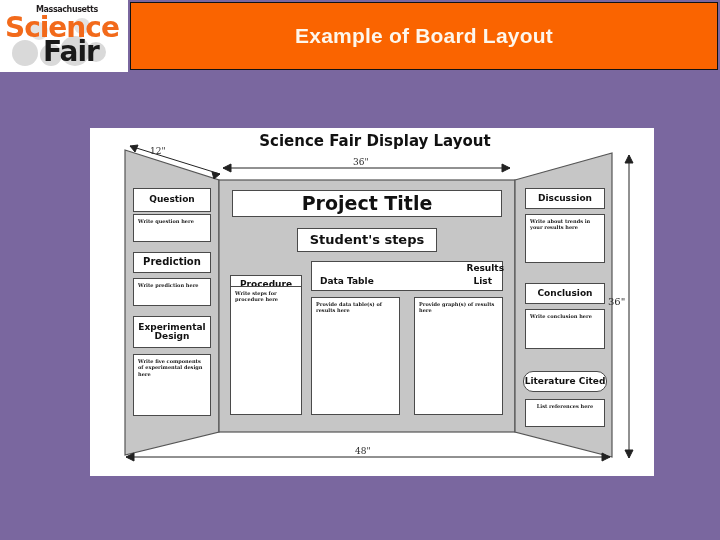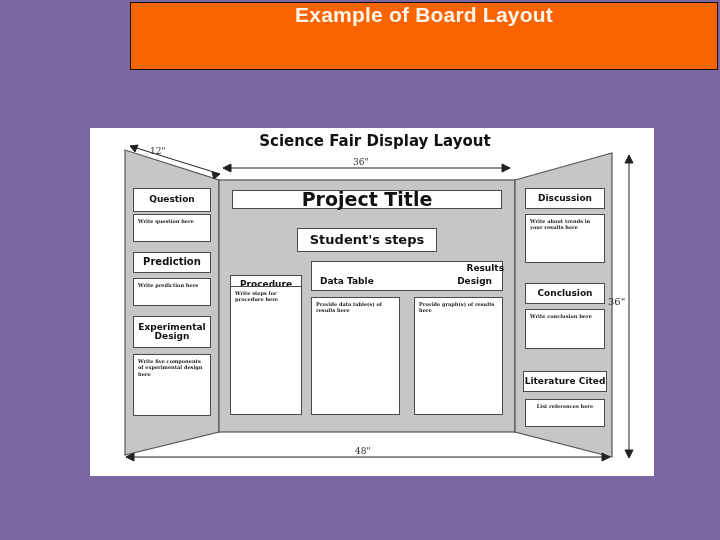--- a/index.html
+++ b/index.html
@@ -53,21 +53,21 @@
     font-weight: bold; font-size: 28px;
     color: #1a1a1a; letter-spacing: -1px;
     white-space: nowrap;
   }
   #title-bar {
     position: absolute; left: 130px; top: 2px;
     width: 588px; height: 68px;
     background: #fa6400;
     border: 1px solid #111;
     box-sizing: border-box;
-    display: flex; justify-content: center;
+    display: flex; align-items: center; justify-content: center;
   }
   #title-text {
     color: #fdf6ec;
     font-size: 21px;
     font-weight: bold;
     letter-spacing: 0.2px;
     white-space: nowrap;
   }
   
   #card {
@@ -118,20 +118,33 @@
     white-space: nowrap;
   }
 </style>
 </head>
 <body>
 
 <div id="slide">
 
   <div id="header-band">
 
+    <div id="logo-box">
+      <div class="logo-bubble" style="left:12px;top:40px;width:26px;height:26px;"></div>
+      <div class="logo-bubble" style="left:40px;top:44px;width:22px;height:22px;"></div>
+      <div class="logo-bubble" style="left:60px;top:36px;width:30px;height:30px;"></div>
+      <div class="logo-bubble" style="left:86px;top:42px;width:20px;height:20px;"></div>
+      <div class="logo-bubble" style="left:30px;top:22px;width:18px;height:18px;opacity:.75;"></div>
+      <div class="logo-bubble" style="left:74px;top:18px;width:16px;height:16px;opacity:.75;"></div>
+      <div id="logo-text">
+        <div id="logo-mass">Massachusetts</div>
+        <div id="logo-science">Science</div>
+        <div id="logo-fair">Fair</div>
+      </div>
+    </div>
 
     <div id="title-bar">
       <span id="title-text">Example of Board Layout</span>
     </div>
   </div>
 
   <div id="card">
 
     <svg width="564" height="348">
 
@@ -175,38 +188,38 @@
 
     <div class="bx hd" style="left:43px; top:60px; width:78px; height:24px; font-size:9px;">Question</div>
     <div class="bx bd" style="left:43px; top:86px; width:78px; height:28px; font-size:5px;">Write question here</div>
 
     <div class="bx hd" style="left:43px; top:124px; width:78px; height:21px; font-size:10px;">Prediction</div>
     <div class="bx bd" style="left:43px; top:150px; width:78px; height:28px; font-size:5px;">Write prediction here</div>
 
     <div class="bx hd" style="left:43px; top:188px; width:78px; height:32px; font-size:9px; padding:0 4px;">Experimental Design</div>
     <div class="bx bd" style="left:43px; top:226px; width:78px; height:62px; font-size:5px;">Write five components of experimental design here</div>
 
-    <div class="bx hd" style="left:142px; top:62px; width:270px; height:19px; font-size:19px;text-align:right;">Project Title</div>
+    <div class="bx hd" style="left:142px; top:62px; width:270px; height:27px; font-size:19px;text-align:right;">Project Title</div>
     <div class="bx hd" style="left:207px; top:100px; width:140px; height:24px; font-size:13px;">Student's steps</div>
 
     <div class="bx hd" style="left:140px; top:147px; width:72px; height:20px; font-size:9px;">Procedure</div>
     <div class="bx bd" style="left:140px; top:158px; width:72px; height:129px; font-size:5px;">Write steps for procedure here</div>
 
     <div class="bx" style="left:221px; top:133px; width:192px; height:30px;">
       <div style="position:absolute;left:0;top:1px;width:192px;text-align:right;font-family:'DejaVu Sans',sans-serif;font-weight:bold;font-size:9px;color:#111;">Results</div>
       <div style="position:absolute;left:8px;top:14px;font-family:'DejaVu Sans',sans-serif;font-weight:bold;font-size:9px;color:#111;">Data Table</div>
-      <div style="position:absolute;right:10px;top:14px;font-family:'DejaVu Sans',sans-serif;font-weight:bold;font-size:9px;color:#111;">Design</div>
+      <div style="position:absolute;right:10px;top:14px;font-family:'DejaVu Sans',sans-serif;font-weight:bold;font-size:9px;color:#111;">List</div>
     </div>
 
     <div class="bx bd" style="left:221px; top:169px; width:89px; height:118px; font-size:5px;">Provide data table(s) of results here</div>
     <div class="bx bd" style="left:324px; top:169px; width:89px; height:118px; font-size:5px;">Provide graph(s) of results here</div>
 
     <div class="bx hd" style="left:435px; top:60px; width:80px; height:21px; font-size:9px;">Discussion</div>
     <div class="bx bd" style="left:435px; top:86px; width:80px; height:49px; font-size:5px;">Write about trends in your results here</div>
 
     <div class="bx hd" style="left:435px; top:155px; width:80px; height:21px; font-size:9px;">Conclusion</div>
     <div class="bx bd" style="left:435px; top:181px; width:80px; height:40px; font-size:5px;">Write conclusion here</div>
 
-    <div class="bx hd" style="left:433px; top:243px; width:84px; height:21px; font-size:9px;">Literature Cited</div>
+    <div class="bx hd" style="left:433px; top:243px; width:84px; height:21px; font-size:9px;border-radius:10px;">Literature Cited</div>
     <div class="bx bd" style="left:435px; top:271px; width:80px; height:28px; font-size:5px; text-align:center;">List references here</div>
 
   </div>
 </div>
 
 </body></html>

